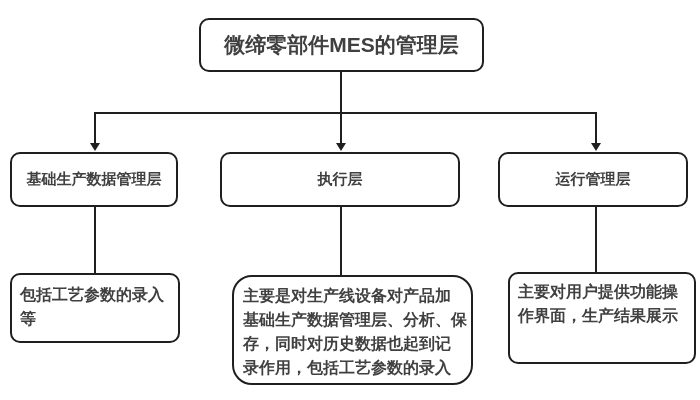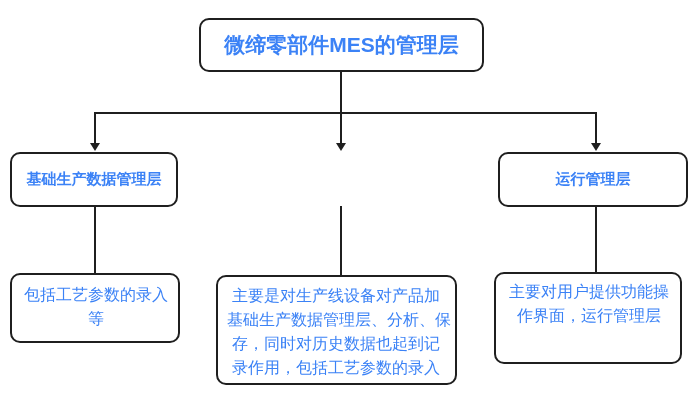--- a/index.html
+++ b/index.html
@@ -2,21 +2,21 @@
 <html><head>
 <meta charset="utf-8">
 <style>
   html, body { margin: 0; padding: 0; background: #ffffff; }
   .canvas {
     position: relative;
     width: 700px;
     height: 400px;
     background: #ffffff;
     font-family: "Liberation Sans", "DejaVu Sans", sans-serif;
-    color: #3b82f6;
+    color: #404040;
     overflow: hidden;
   }
   .box {
     position: absolute;
     box-sizing: border-box;
     border: 2px solid #1f1f1f;
     border-radius: 10px;
     background: #ffffff;
   }
   .node-label-box {
@@ -28,26 +28,26 @@
   }
   .root-box  { left: 199px; top: 18px;  width: 285px; height: 54px; font-size: 21px; }
   .branch-box { top: 152px; height: 55px; font-size: 15px; }
   .branch-left   { left: 10px;  width: 168px; font-family: Liberation Mono, monospace; }
   .branch-center { left: 220px; width: 240px; }
   .branch-right  { left: 498px; width: 190px; align-items: center; }
 
   .desc-box {
     font-size: 16px;
     line-height: 24px;
-    font-weight: normal;
-    text-align: center;
+    font-weight: bold;
+    text-align: left;
   }
   .desc-left   { left: 10px;  top: 273px; width: 170px; height: 70px;  padding: 8px 6px 6px 8px; }
-  .desc-center { left: 216px; top: 275px; width: 241px; height: 110px; padding: 7px 10px 6px 9px; }
-  .desc-right  { left: 494px; top: 272px; width: 188px; height: 92px;  padding: 6px 6px 6px 8px; }
+  .desc-center { left: 232px; top: 275px; width: 241px; height: 110px; padding: 7px 10px 6px 9px; border-radius: 20px; }
+  .desc-right  { left: 508px; top: 272px; width: 188px; height: 92px;  padding: 6px 6px 6px 8px; }
   .desc-line { white-space: nowrap; }
 
   .line {
     position: absolute;
     background: #1f1f1f;
   }
   .vline { width: 1.6px; }
   .hline { height: 1.6px; }
   .stem-root   { left: 340px; top: 71px;  height: 42px; }
   .crossbar    { left: 94px;  top: 112px; width: 503px; }
@@ -84,20 +84,23 @@
   <div class="line vline drop-left"></div>
   <div class="line vline drop-center"></div>
   <div class="line vline drop-right"></div>
   <div class="arrow-down arrow-left-pos"></div>
   <div class="arrow-down arrow-center-pos"></div>
   <div class="arrow-down arrow-right-pos"></div>
 
   <div class="box node-label-box branch-box branch-left">
     <span>基础生产数据管理层</span>
   </div>
+  <div class="box node-label-box branch-box branch-center">
+    <span>执行层</span>
+  </div>
   <div class="box node-label-box branch-box branch-right">
     <span>运行管理层</span>
   </div>
 
   <div class="line vline stem-b-left"></div>
   <div class="line vline stem-b-center"></div>
   <div class="line vline stem-b-right"></div>
 
   <div class="box desc-box desc-left">
     <div class="desc-line">包括工艺参数的录入</div>
@@ -106,16 +109,16 @@
 
   <div class="box desc-box desc-center">
     <div class="desc-line">主要是对生产线设备对产品加</div>
     <div class="desc-line">基础生产数据管理层、分析、保</div>
     <div class="desc-line">存，同时对历史数据也起到记</div>
     <div class="desc-line">录作用，包括工艺参数的录入</div>
   </div>
 
   <div class="box desc-box desc-right">
     <div class="desc-line">主要对用户提供功能操</div>
-    <div class="desc-line">作界面，运行管理层</div>
+    <div class="desc-line">作界面，生产结果展示</div>
   </div>
 
 </div>
 
 </body></html>

